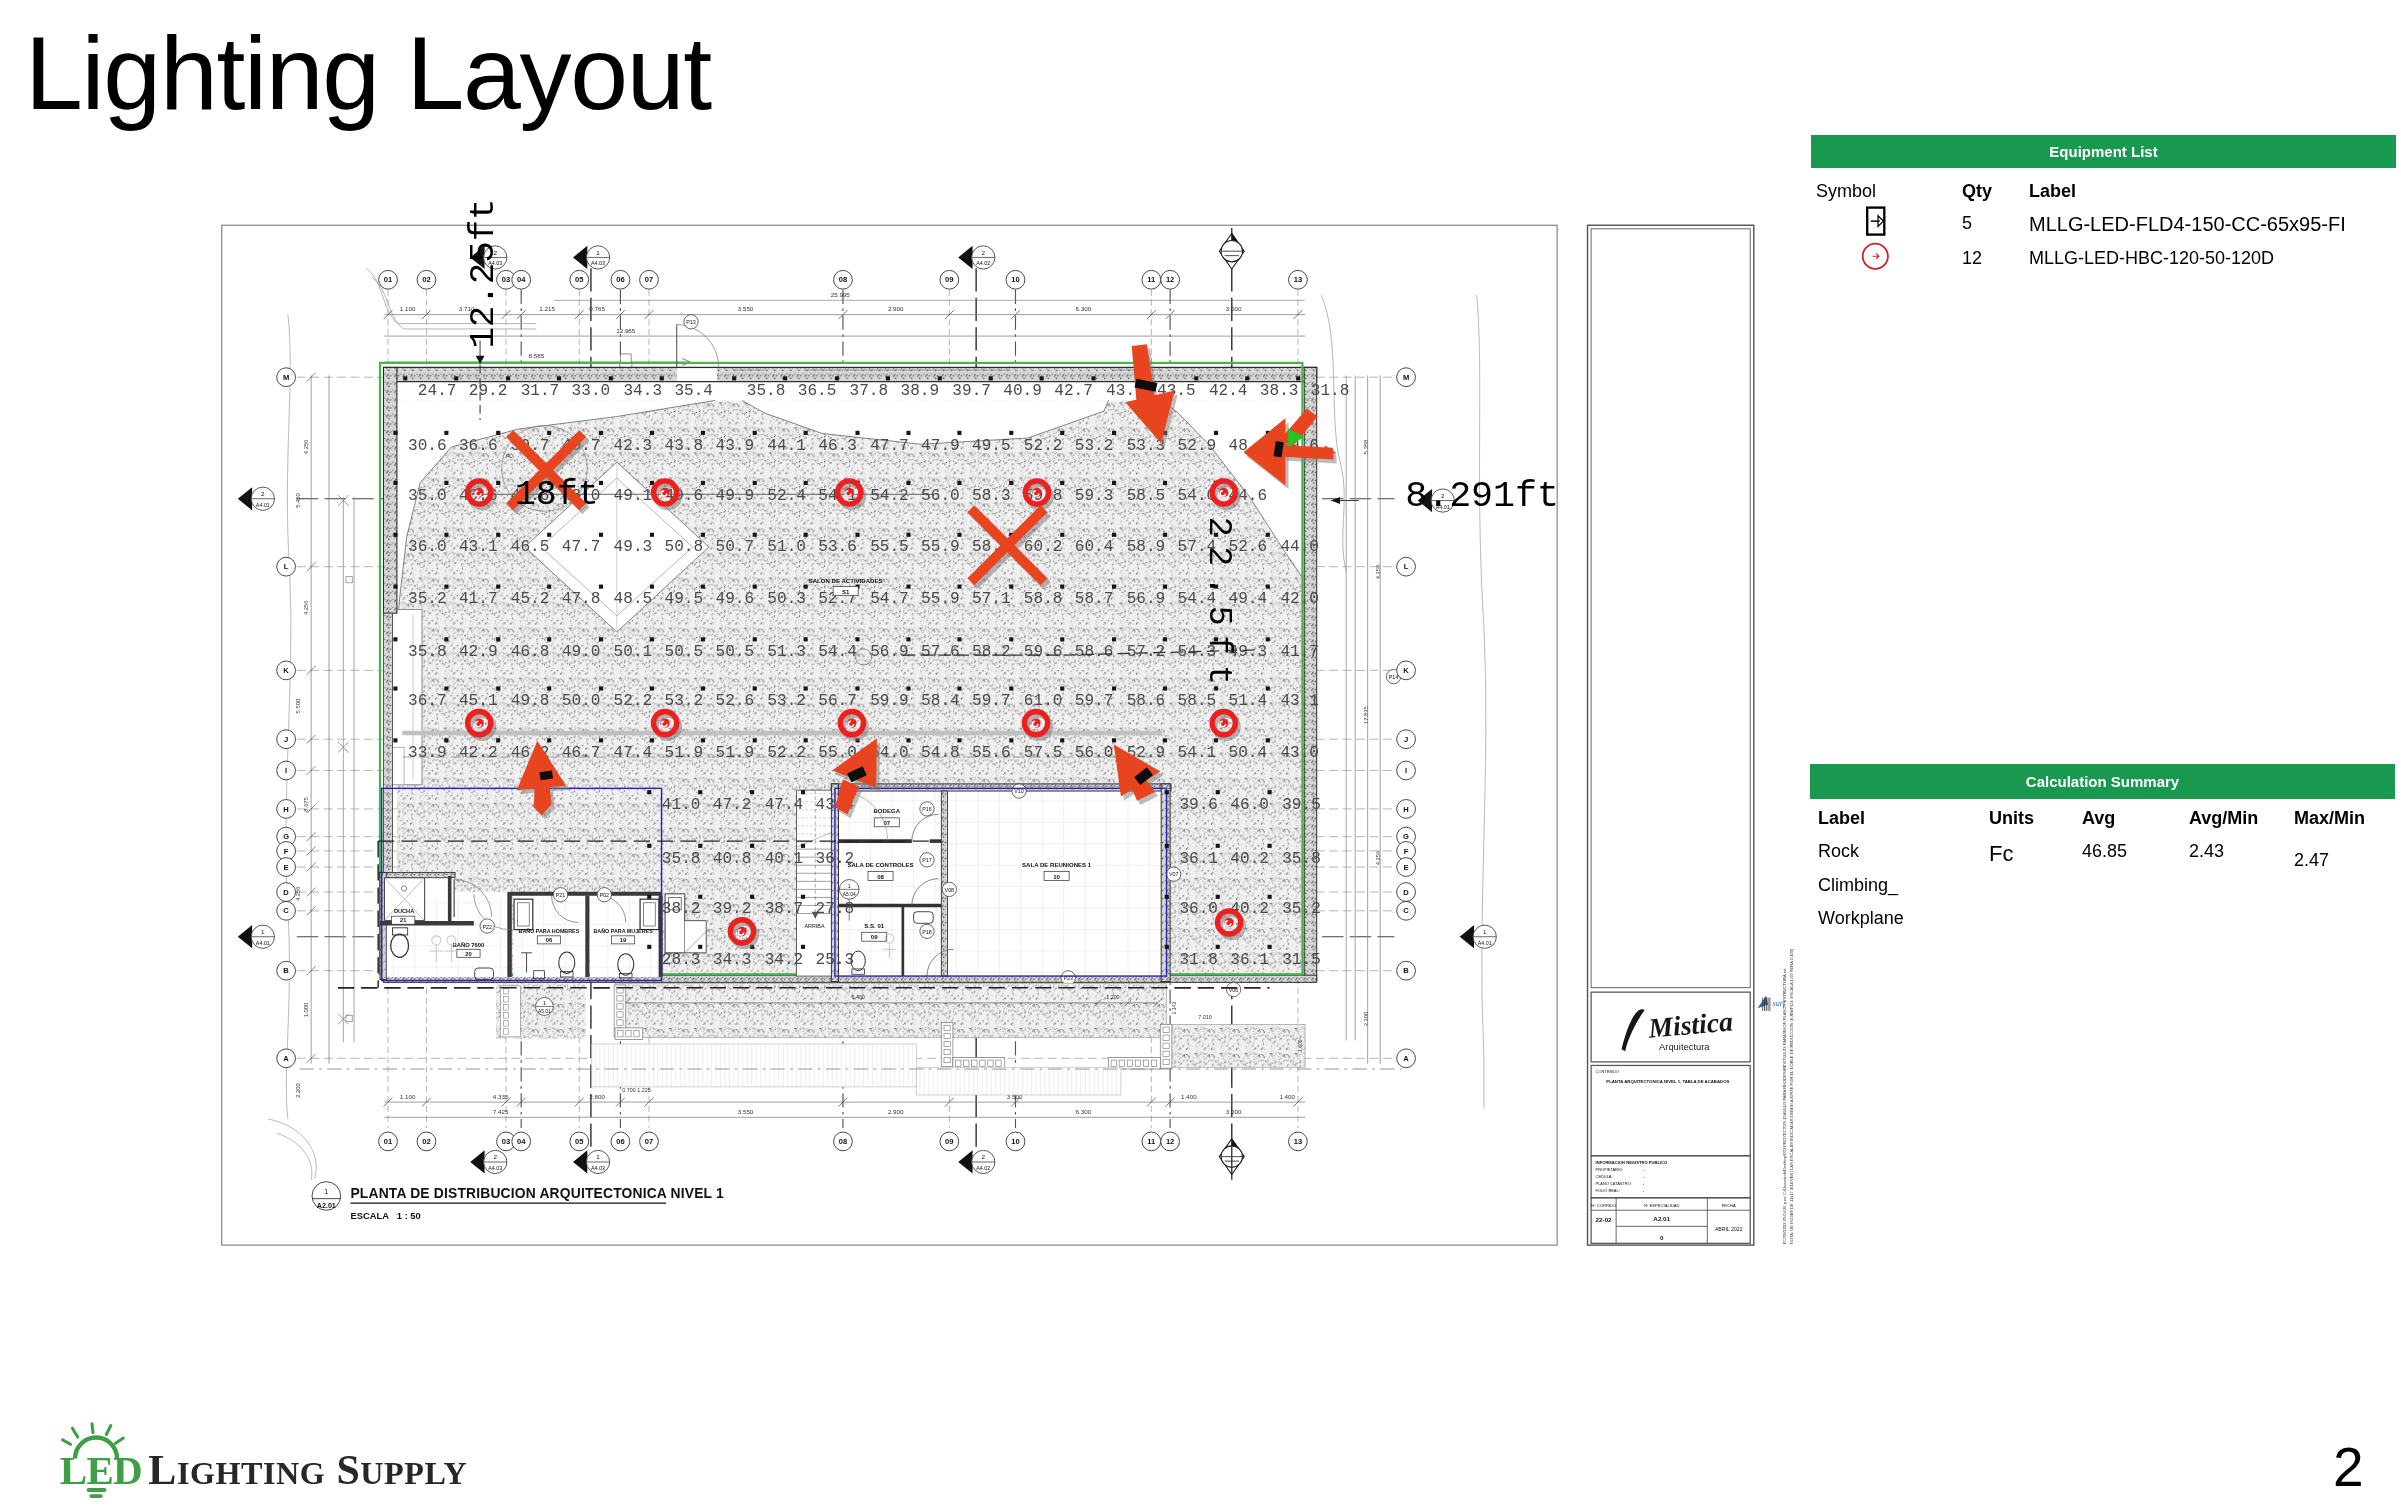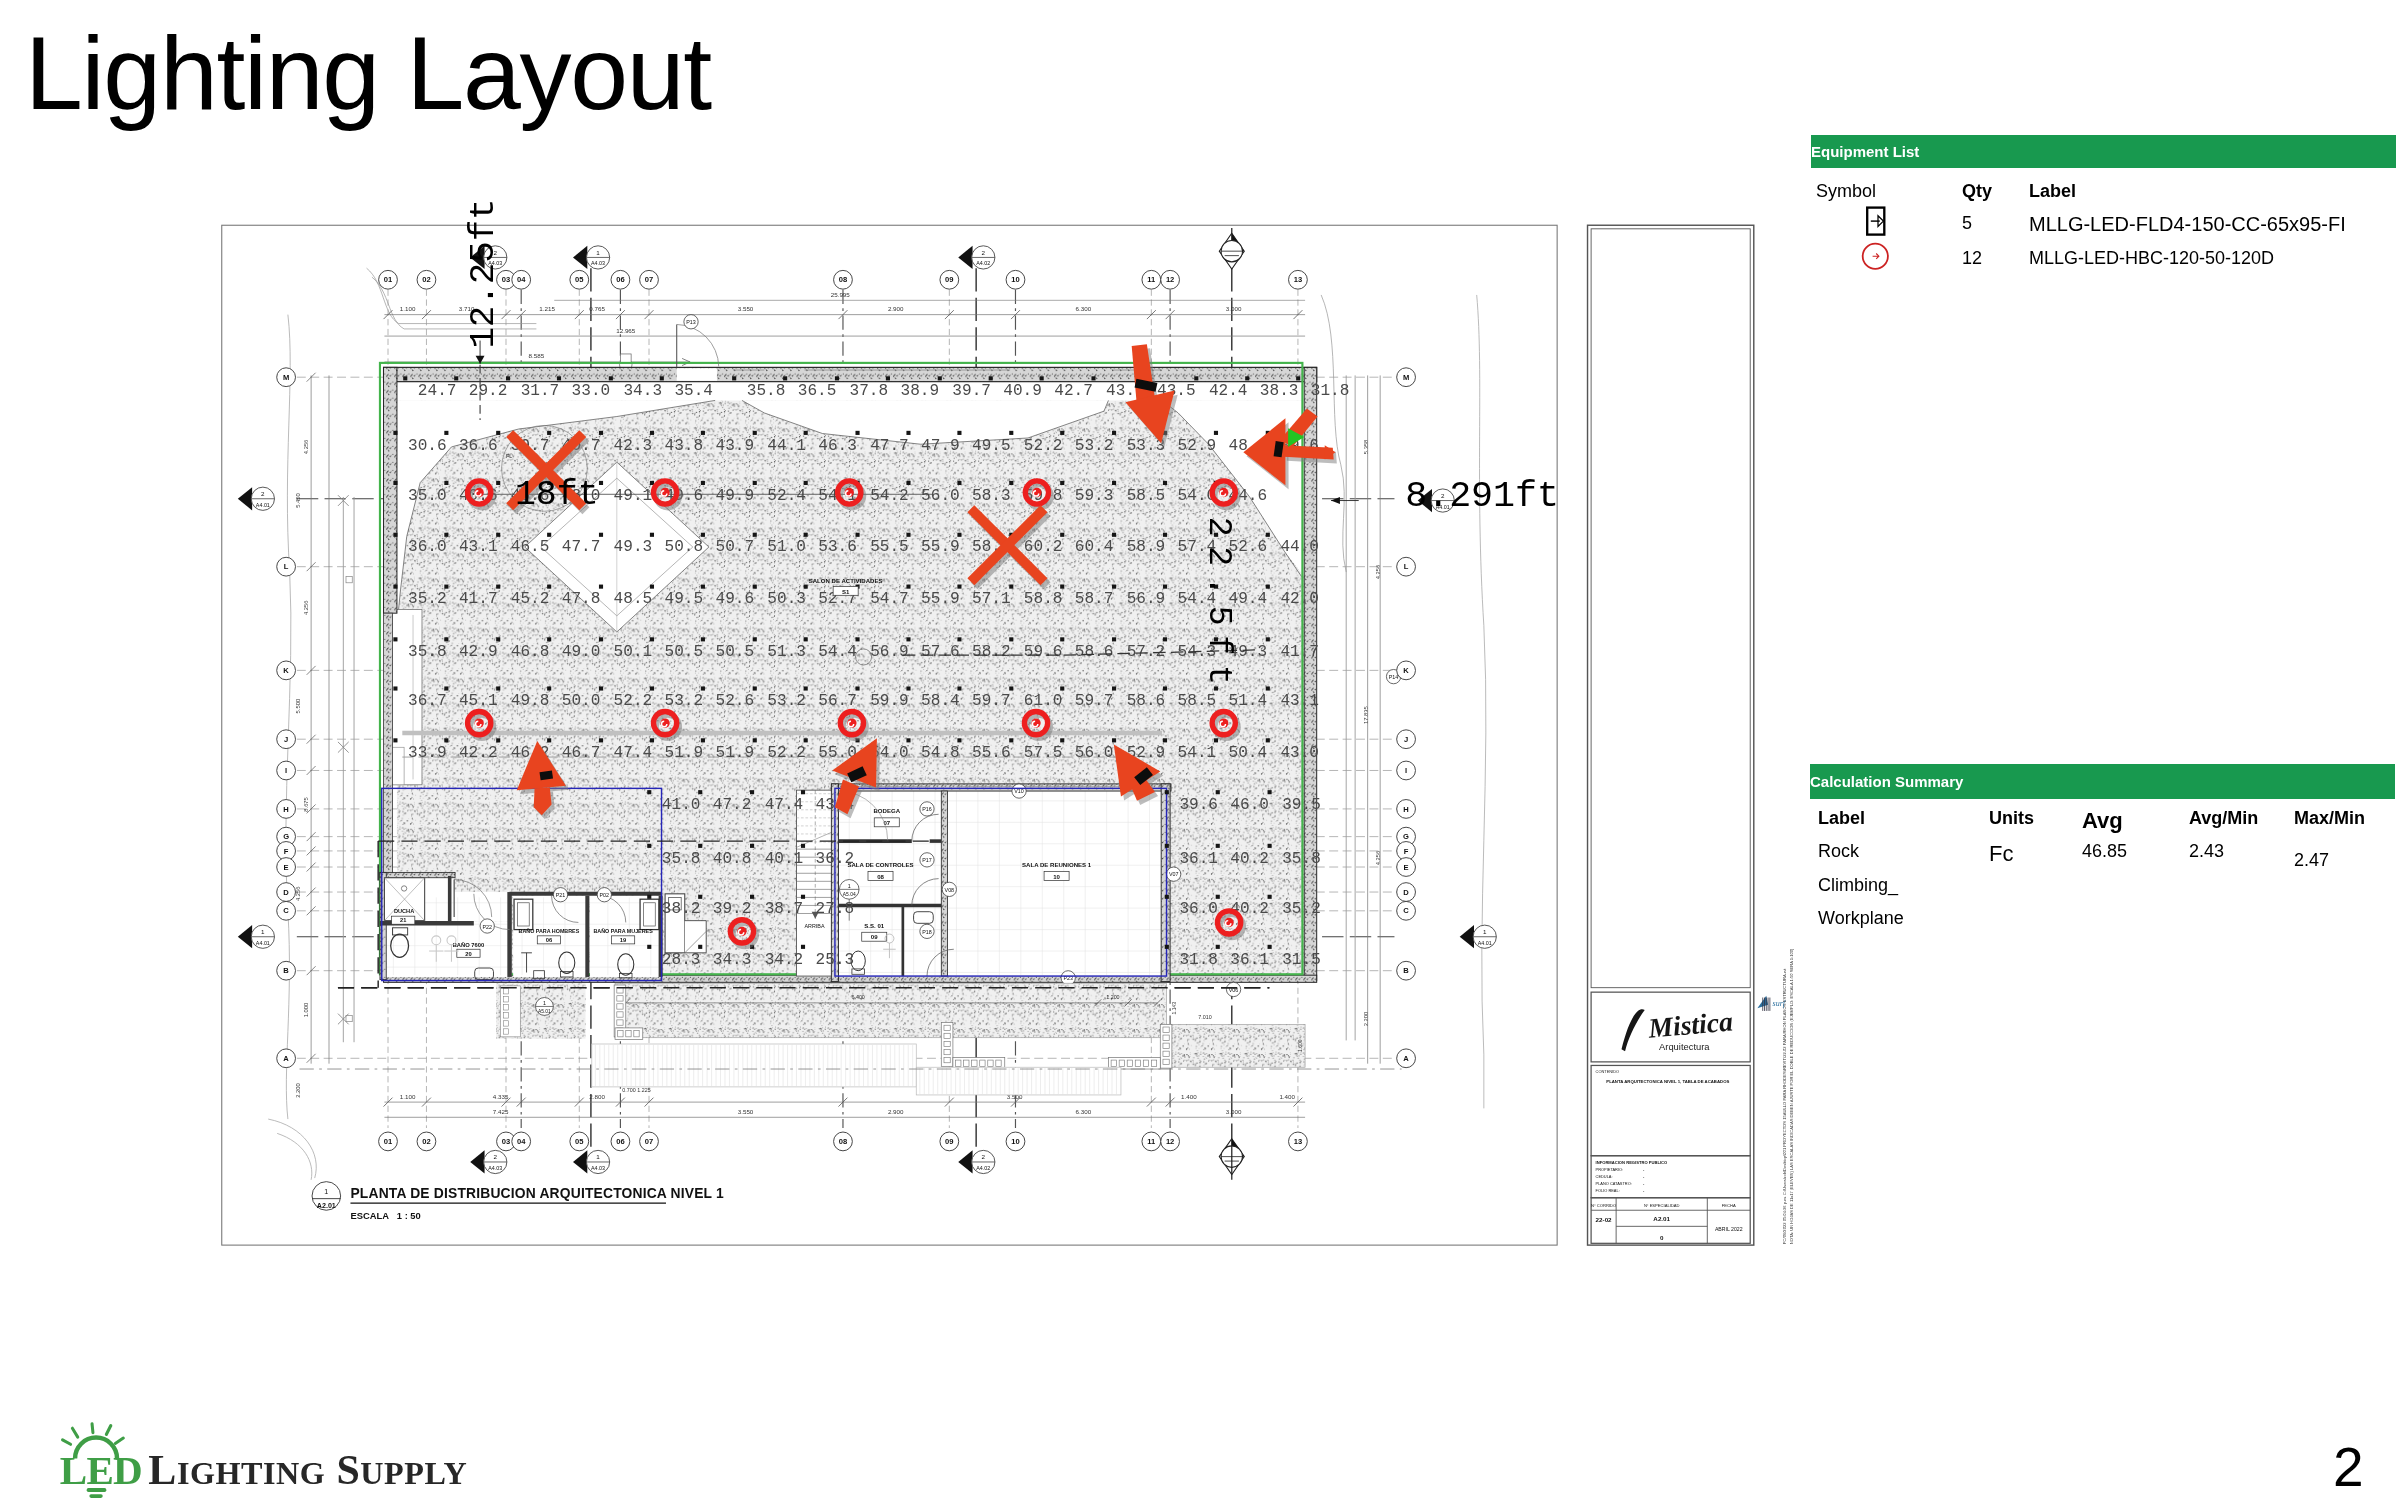--- a/index.html
+++ b/index.html
@@ -1,16 +1,16 @@
 <!DOCTYPE html>
 <html style="font-size:14.3px"><head><meta charset="utf-8"><style>
 *{margin:0;padding:0;box-sizing:border-box}
 body{width:2401px;height:1507px;background:#fff;font-family:'Liberation Sans',sans-serif;position:relative;overflow:hidden}
 .abs{position:absolute}
-.gbar{background:#18994f;color:#fff;font-weight:bold;text-align:left}
+.gbar{background:#18994f;color:#fff;font-weight:bold;text-align:center}
 </style></head><body>
 <div class="abs" style="left:25px;top:14.3px;font-size:104px;color:#000;letter-spacing:-1.3px">Lighting Layout</div>
 <div class="abs" style="left:0;top:0"><svg width="2401" height="1507" viewBox="0 0 2686 1686">
       <defs>
         <pattern id="st" patternUnits="userSpaceOnUse" width="28" height="28">
           <rect width="28" height="28" fill="#f0f0f0"></rect>
           <circle cx="9.2" cy="4.4" r="0.64" fill="#606060"></circle>
           <circle cx="22.8" cy="2.9" r="0.60" fill="#a5a5a5"></circle>
           <circle cx="6.2" cy="2.7" r="0.53" fill="#7a7a7a"></circle>
           <circle cx="2.8" cy="11.9" r="0.72" fill="#606060"></circle>
@@ -1414,21 +1414,21 @@
   <path d="M14 58 l7 0 m-3 -3 l3 3 l-3 3" stroke="#c22" stroke-width="1.2" fill="none"></path>
 </svg>
 <div class="abs" style="left:1962px;top:213px;font-size:18px">5</div>
 <div class="abs" style="left:2029px;top:213px;font-size:20px">MLLG-LED-FLD4-150-CC-65x95-FI</div>
 <div class="abs" style="left:1962px;top:248px;font-size:18px">12</div>
 <div class="abs" style="left:2029px;top:248px;font-size:18px">MLLG-LED-HBC-120-50-120D</div>
 
 <div class="abs gbar" style="left:1810px;top:764px;width:585px;height:35px;font-size:15px;line-height:35px">Calculation Summary</div>
 <div class="abs" style="left:1818px;top:808px;font-size:18px;font-weight:bold">Label</div>
 <div class="abs" style="left:1989px;top:808px;font-size:18px;font-weight:bold">Units</div>
-<div class="abs" style="left:2082px;top:808px;font-size:22px;font-weight:bold">Avg</div>
+<div class="abs" style="left:2082px;top:808px;font-size:18px;font-weight:bold">Avg</div>
 <div class="abs" style="left:2189px;top:808px;font-size:18px;font-weight:bold">Avg/Min</div>
 <div class="abs" style="left:2294px;top:808px;font-size:18px;font-weight:bold">Max/Min</div>
 <div class="abs" style="left:1818px;top:841px;font-size:18px">Rock</div>
 <div class="abs" style="left:1989px;top:841px;font-size:22px">Fc</div>
 <div class="abs" style="left:2082px;top:841px;font-size:18px">46.85</div>
 <div class="abs" style="left:2189px;top:841px;font-size:18px">2.43</div>
 <div class="abs" style="left:2294px;top:850px;font-size:18px">2.47</div>
 <div class="abs" style="left:1818px;top:875px;font-size:18px">Climbing_</div>
 <div class="abs" style="left:1818px;top:908px;font-size:18px">Workplane</div>
 

